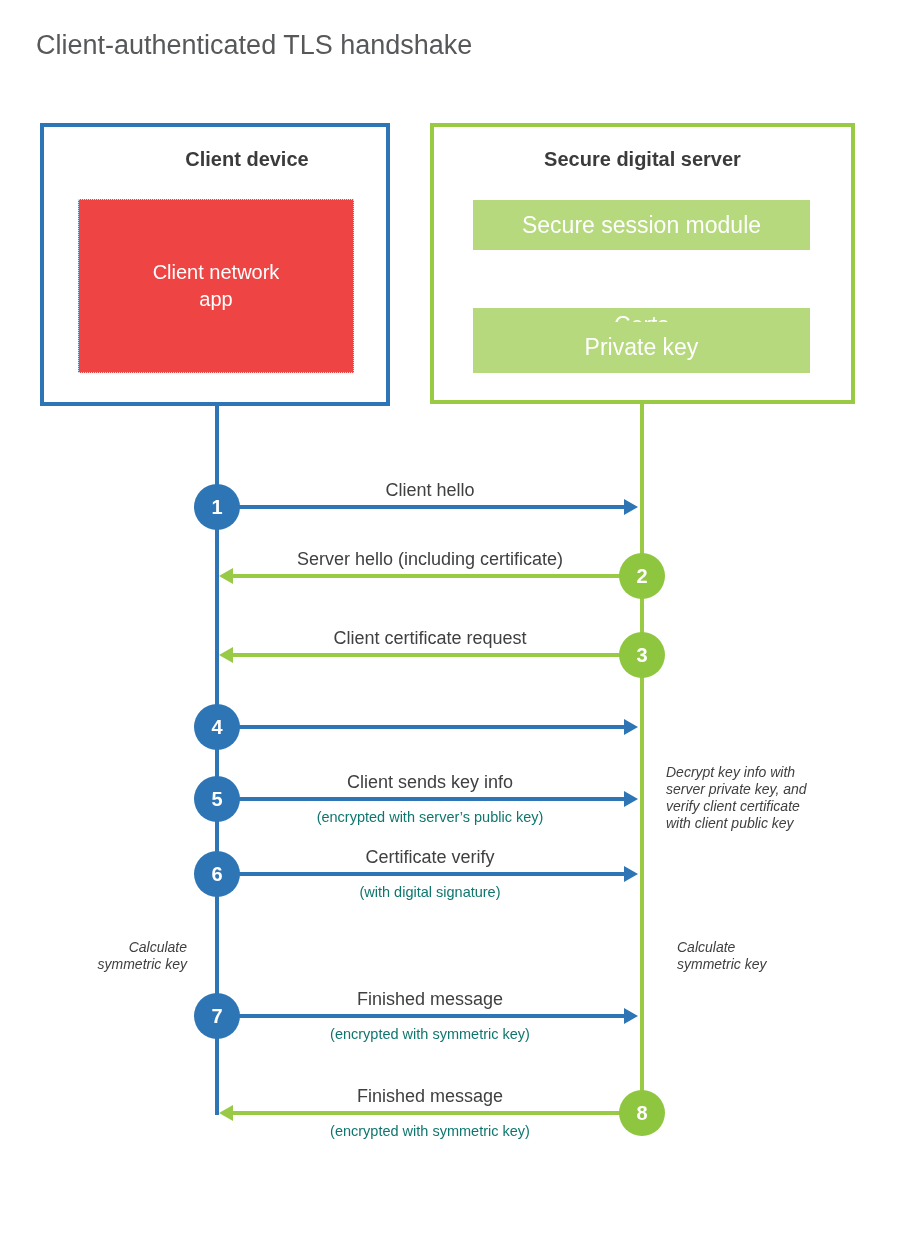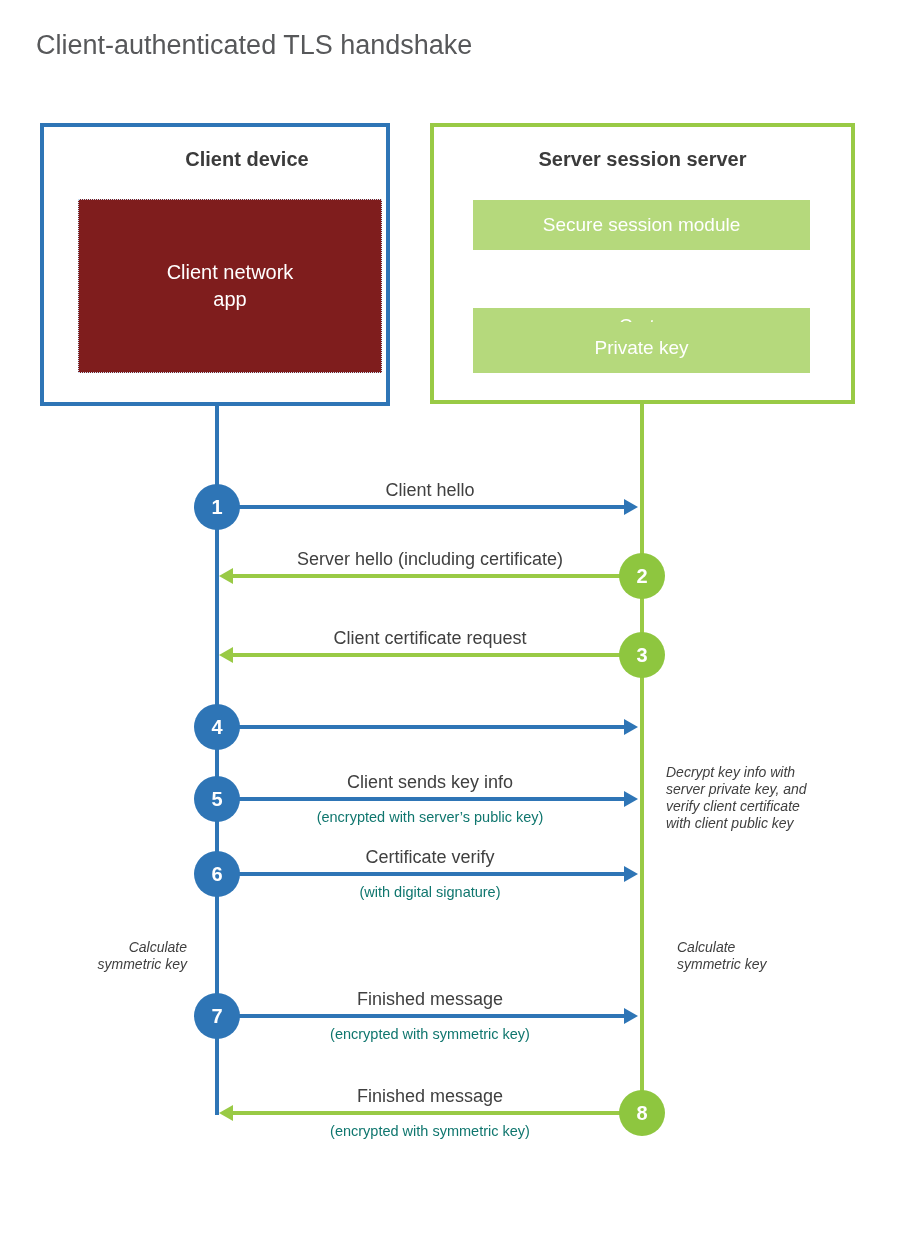--- a/index.html
+++ b/index.html
@@ -22,29 +22,29 @@
   }
   
   .outer-box { position: absolute; background: #ffffff; box-sizing: border-box; }
   .client-outer { left: 40px; top: 123px; width: 350px; height: 283px; border: 4px solid #2e75b6; }
   .server-outer { left: 430px; top: 123px; width: 425px; height: 281px; border: 4px solid #99ca45; }
   .box-title { position: absolute; text-align: center; font-size: 20px; font-weight: 700; color: #3b3b3b; }
   .client-title { left: 40px; top: 148px; width: 414px; }
   .server-title { left: 430px; top: 148px; width: 425px; }
   
   .app-box {
-    position: absolute; left: 78px; top: 199px; width: 304px; height: 174px;
-    background: #7f1d1d; border: 1px dotted #cfe2f4; box-sizing: border-box;
+    position: absolute; left: 78px; top: 199px; width: 276px; height: 174px;
+    background: #ef4444; border: 1px dotted #cfe2f4; box-sizing: border-box;
     display: flex; flex-direction: column; align-items: center; justify-content: center;
     color: #ffffff; font-size: 20px; line-height: 27px; text-align: center;
   }
   
   .bar {
     position: absolute; left: 473px; width: 337px; background: #b5d97c;
-    color: #ffffff; font-size: 19px; display: flex; align-items: center; justify-content: center;
+    color: #ffffff; font-size: 23px; display: flex; align-items: center; justify-content: center;
   }
   .bar1 { top: 200px; height: 50px; }
   .bar2 { top: 261px; height: 35px; margin-top: 47px; }
   .bar3 { top: 322px; height: 51px; }
   
   .vline { position: absolute; width: 4px; }
   .client-line { left: 215px; top: 404px; height: 711px; background: #2e75b6; }
   .server-line { left: 640px; top: 402px; height: 713px; background: #99ca45; }
   
   .circle {
@@ -106,21 +106,21 @@
   <div class="title">Client-authenticated TLS handshake</div>
 
   <div class="outer-box client-outer"></div>
   <div class="box-title client-title">Client device</div>
   <div class="app-box">
     <div>Client network</div>
     <div>app</div>
   </div>
 
   <div class="outer-box server-outer"></div>
-  <div class="box-title server-title">Server session server</div>
+  <div class="box-title server-title">Secure digital server</div>
   <div class="bar bar1">Secure session module</div>
   <div class="bar bar2">Certs</div>
   <div class="bar bar3">Private key</div>
 
   <div class="vline client-line"></div>
   <div class="vline server-line"></div>
 
   <div class="step-label sl1">Client hello</div>
   <div class="arrow blue right ar1">
     <span class="head"></span>

